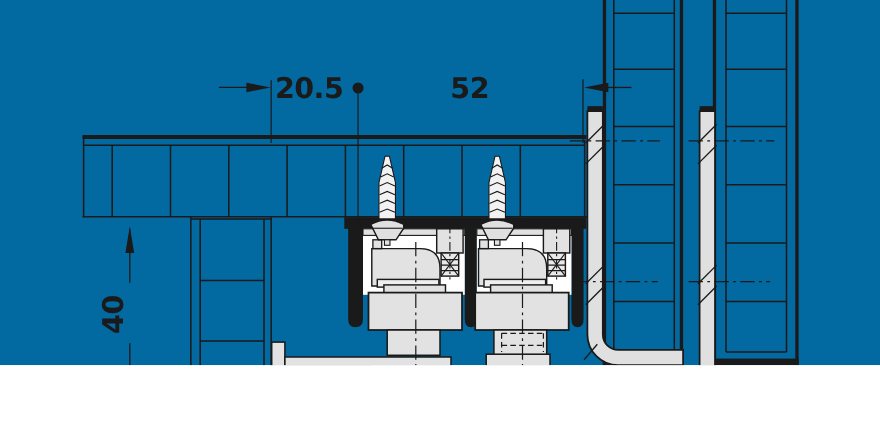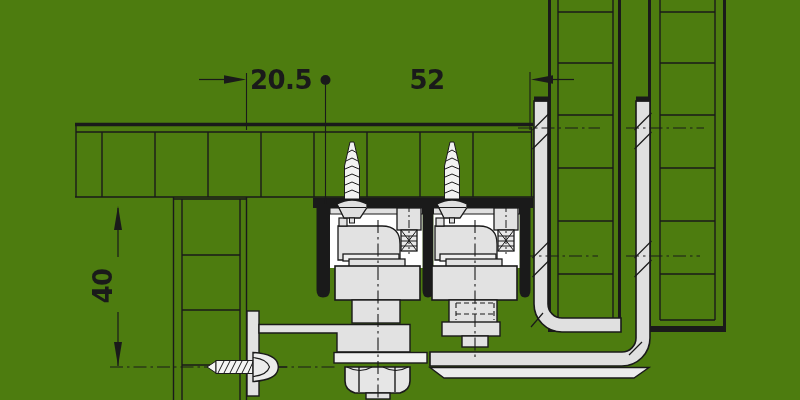--- a/index.html
+++ b/index.html
@@ -1,16 +1,16 @@
 <!DOCTYPE html>
 <html><head>
 <meta charset="utf-8">
 <style>
   html,body{margin:0;padding:0;background:#fff;}
-  .stage{width:800px;height:400px;position:relative;background:#4d7c0f;overflow:hidden;text-decoration:underline;}
+  .stage{width:800px;height:332px;position:relative;background:#0369a1;overflow:hidden;text-decoration:underline;}
   svg{display:block;}
   .dim-text{font-family:"DejaVu Sans","Liberation Sans",sans-serif;font-weight:700;font-size:26px;fill:#1a1a1a;letter-spacing:-0.5px;}
 </style>
 </head>
 <body>
 
 <div class="stage">
 <svg width="800" height="400" viewBox="0 0 800 400">
   <g stroke="#1a1a1a" stroke-width="1.4" fill="none" stroke-linecap="butt">
 

